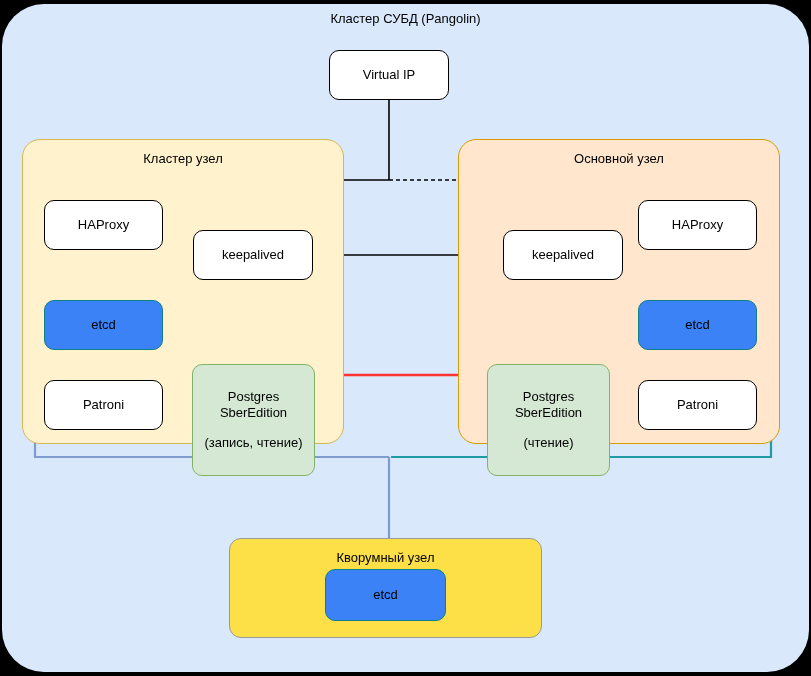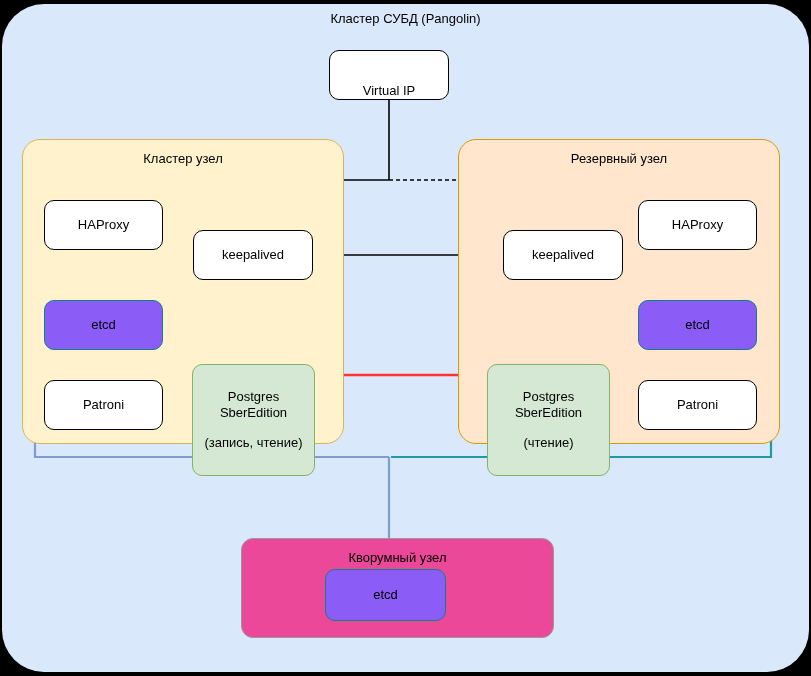--- a/index.html
+++ b/index.html
@@ -19,32 +19,32 @@
   .node{position:absolute;box-sizing:border-box;border-radius:18px;}
   .node-title{
     position:absolute;left:0;top:11px;width:100%;text-align:center;
     font-size:13px;color:#000;
   }
   .node-main{left:22px;top:139px;width:322px;height:305px;
              background:#ffe6cc;background:#fff2cc;border:1.4px solid #d6b656;}
   .node-backup{left:458px;top:139px;width:322px;height:305px;
                background:#ffe6cc;border:1.4px solid #d79b00;}
   .node-quorum{left:229px;top:538px;width:313px;height:100px;
-               background:#ec4899;border:1.4px solid #999999;border-radius:12px;margin-left:12px;}
+               background:#fde047;border:1.4px solid #999999;border-radius:12px;}
 
   .box{
     position:absolute;box-sizing:border-box;border-radius:10px;
     display:flex;flex-direction:column;align-items:center;justify-content:center;
     font-size:13px;color:#000;line-height:1.25;text-align:center;
   }
   .box-white{background:#ffffff;border:1.4px solid #000000;}
-  .box-etcd{background:#8b5cf6;border:1.4px solid #0e8088;}
+  .box-etcd{background:#3b82f6;border:1.4px solid #0e8088;}
   .box-pg{background:#d5e8d4;border:1.4px solid #82b366;margin-top:46px;}
 
-  .vip{left:329px;top:50px;width:120px;height:50px;justify-content:flex-end;}
+  .vip{left:329px;top:50px;width:120px;height:50px;}
   .hap-main{left:44px;top:200px;width:119px;height:50px;}
   .hap-back{left:638px;top:200px;width:119px;height:50px;}
   .ka-main{left:193px;top:230px;width:120px;height:50px;}
   .ka-back{left:503px;top:230px;width:120px;height:50px;}
   .etcd-main{left:44px;top:300px;width:119px;height:50px;}
   .etcd-back{left:638px;top:300px;width:119px;height:50px;}
   .pat-main{left:44px;top:380px;width:119px;height:50px;}
   .pat-back{left:638px;top:380px;width:119px;height:50px;}
   .pg-main{left:192px;top:318px;width:123px;height:112px;}
   .pg-back{left:487px;top:318px;width:123px;height:112px;}
@@ -104,21 +104,21 @@
     <path d="M757,325 L771,325 L771,457 L391,457" stroke="#1f9ba3" stroke-width="2.2" fill="none"></path>
 
     <path d="M389,457 L389,569" stroke="#7e9cd0" stroke-width="2.2" fill="none"></path>
   </svg>
 
   <div class="node node-main">
     <div class="node-title">Кластер узел</div>
   </div>
 
   <div class="node node-backup">
-    <div class="node-title">Резервный узел</div>
+    <div class="node-title">Основной узел</div>
   </div>
 
   <div class="node node-quorum">
     <div class="node-title">Кворумный узел</div>
   </div>
 
   <div class="box box-white vip">
     <span>Virtual IP</span>
   </div>
 

